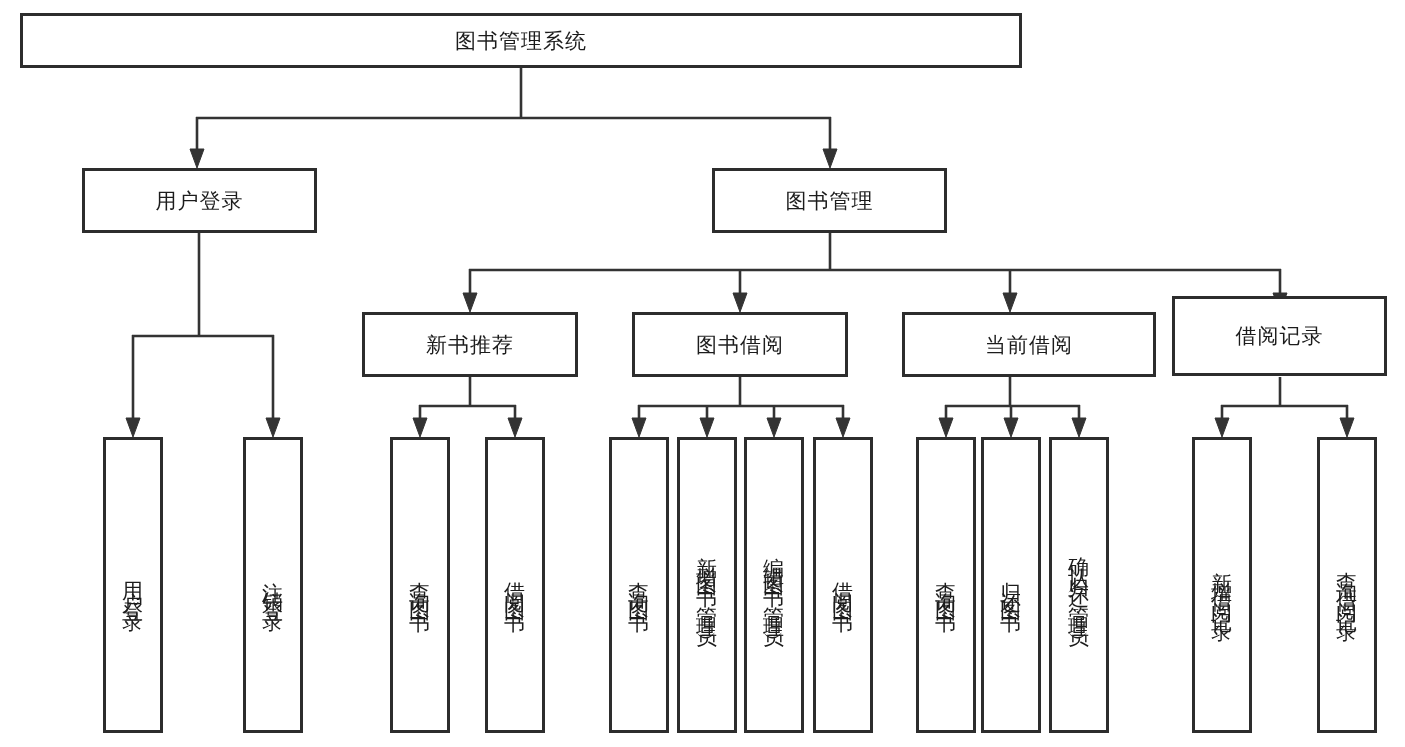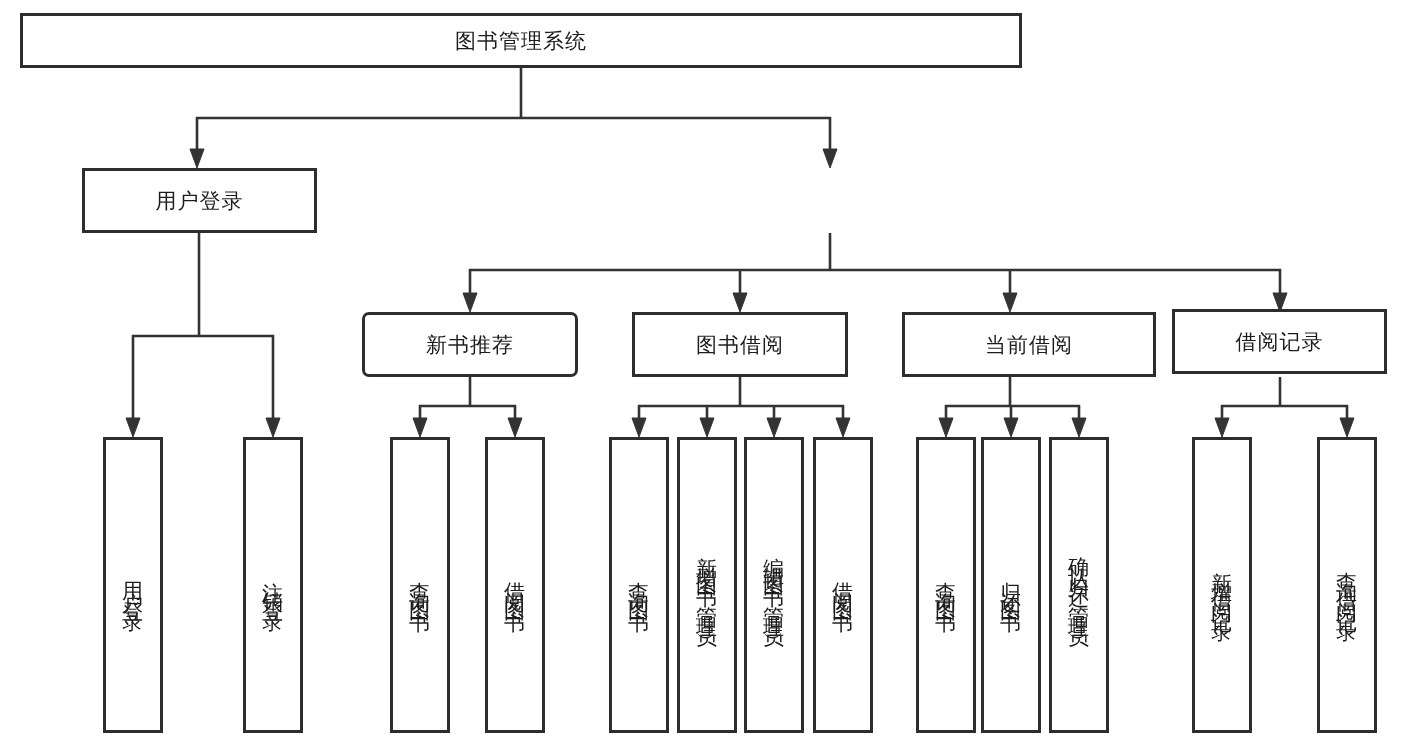--- a/index.html
+++ b/index.html
@@ -113,25 +113,26 @@
     <line x1="1221" y1="406" x2="1348" y2="406"></line>
     <line x1="1222" y1="405" x2="1222" y2="420"></line>
       <polygon points="1215,418 1229,418 1222,437"></polygon>
     <line x1="1347" y1="405" x2="1347" y2="420"></line>
       <polygon points="1340,418 1354,418 1347,437"></polygon>
   </svg>
 
   <div class="node hbox" style="left:20px;top:13px;width:1002px;height:55px;">图书管理系统</div>
 
   <div class="node hbox" style="left:82px;top:168px;width:235px;height:65px;">用户登录</div>
+  <div class="node hbox" style="left:712px;top:168px;width:235px;height:65px;">图书管理</div>
 
-  <div class="node hbox" style="left:362px;top:312px;width:216px;height:65px;border-radius:7px;">新书推荐</div>
+  <div class="node hbox" style="left:362px;top:312px;width:216px;height:65px;">新书推荐</div>
   <div class="node hbox" style="left:632px;top:312px;width:216px;height:65px;text-align:right;">图书借阅</div>
   <div class="node hbox" style="left:902px;top:312px;width:254px;height:65px;">当前借阅</div>
-  <div class="node hbox" style="left:1172px;top:309px;width:215px;height:65px;">借阅记录</div>
+  <div class="node hbox" style="left:1172px;top:296px;width:215px;height:80px;">借阅记录</div>
 
   <div class="node vbox" style="left:103px;top:437px;width:60px;height:296px;">用户登录</div>
   <div class="node vbox" style="left:243px;top:437px;width:60px;height:296px;">注销登录</div>
 
   <div class="node vbox" style="left:390px;top:437px;width:60px;height:296px;">查询图书</div>
   <div class="node vbox" style="left:485px;top:437px;width:60px;height:296px;">借阅图书</div>
 
   <div class="node vbox" style="left:609px;top:437px;width:60px;height:296px;">查询图书</div>
   <div class="node vbox" style="left:677px;top:437px;width:60px;height:296px;">新增图书（管理员）</div>
   <div class="node vbox" style="left:744px;top:437px;width:60px;height:296px;">编辑图书（管理员）</div>

